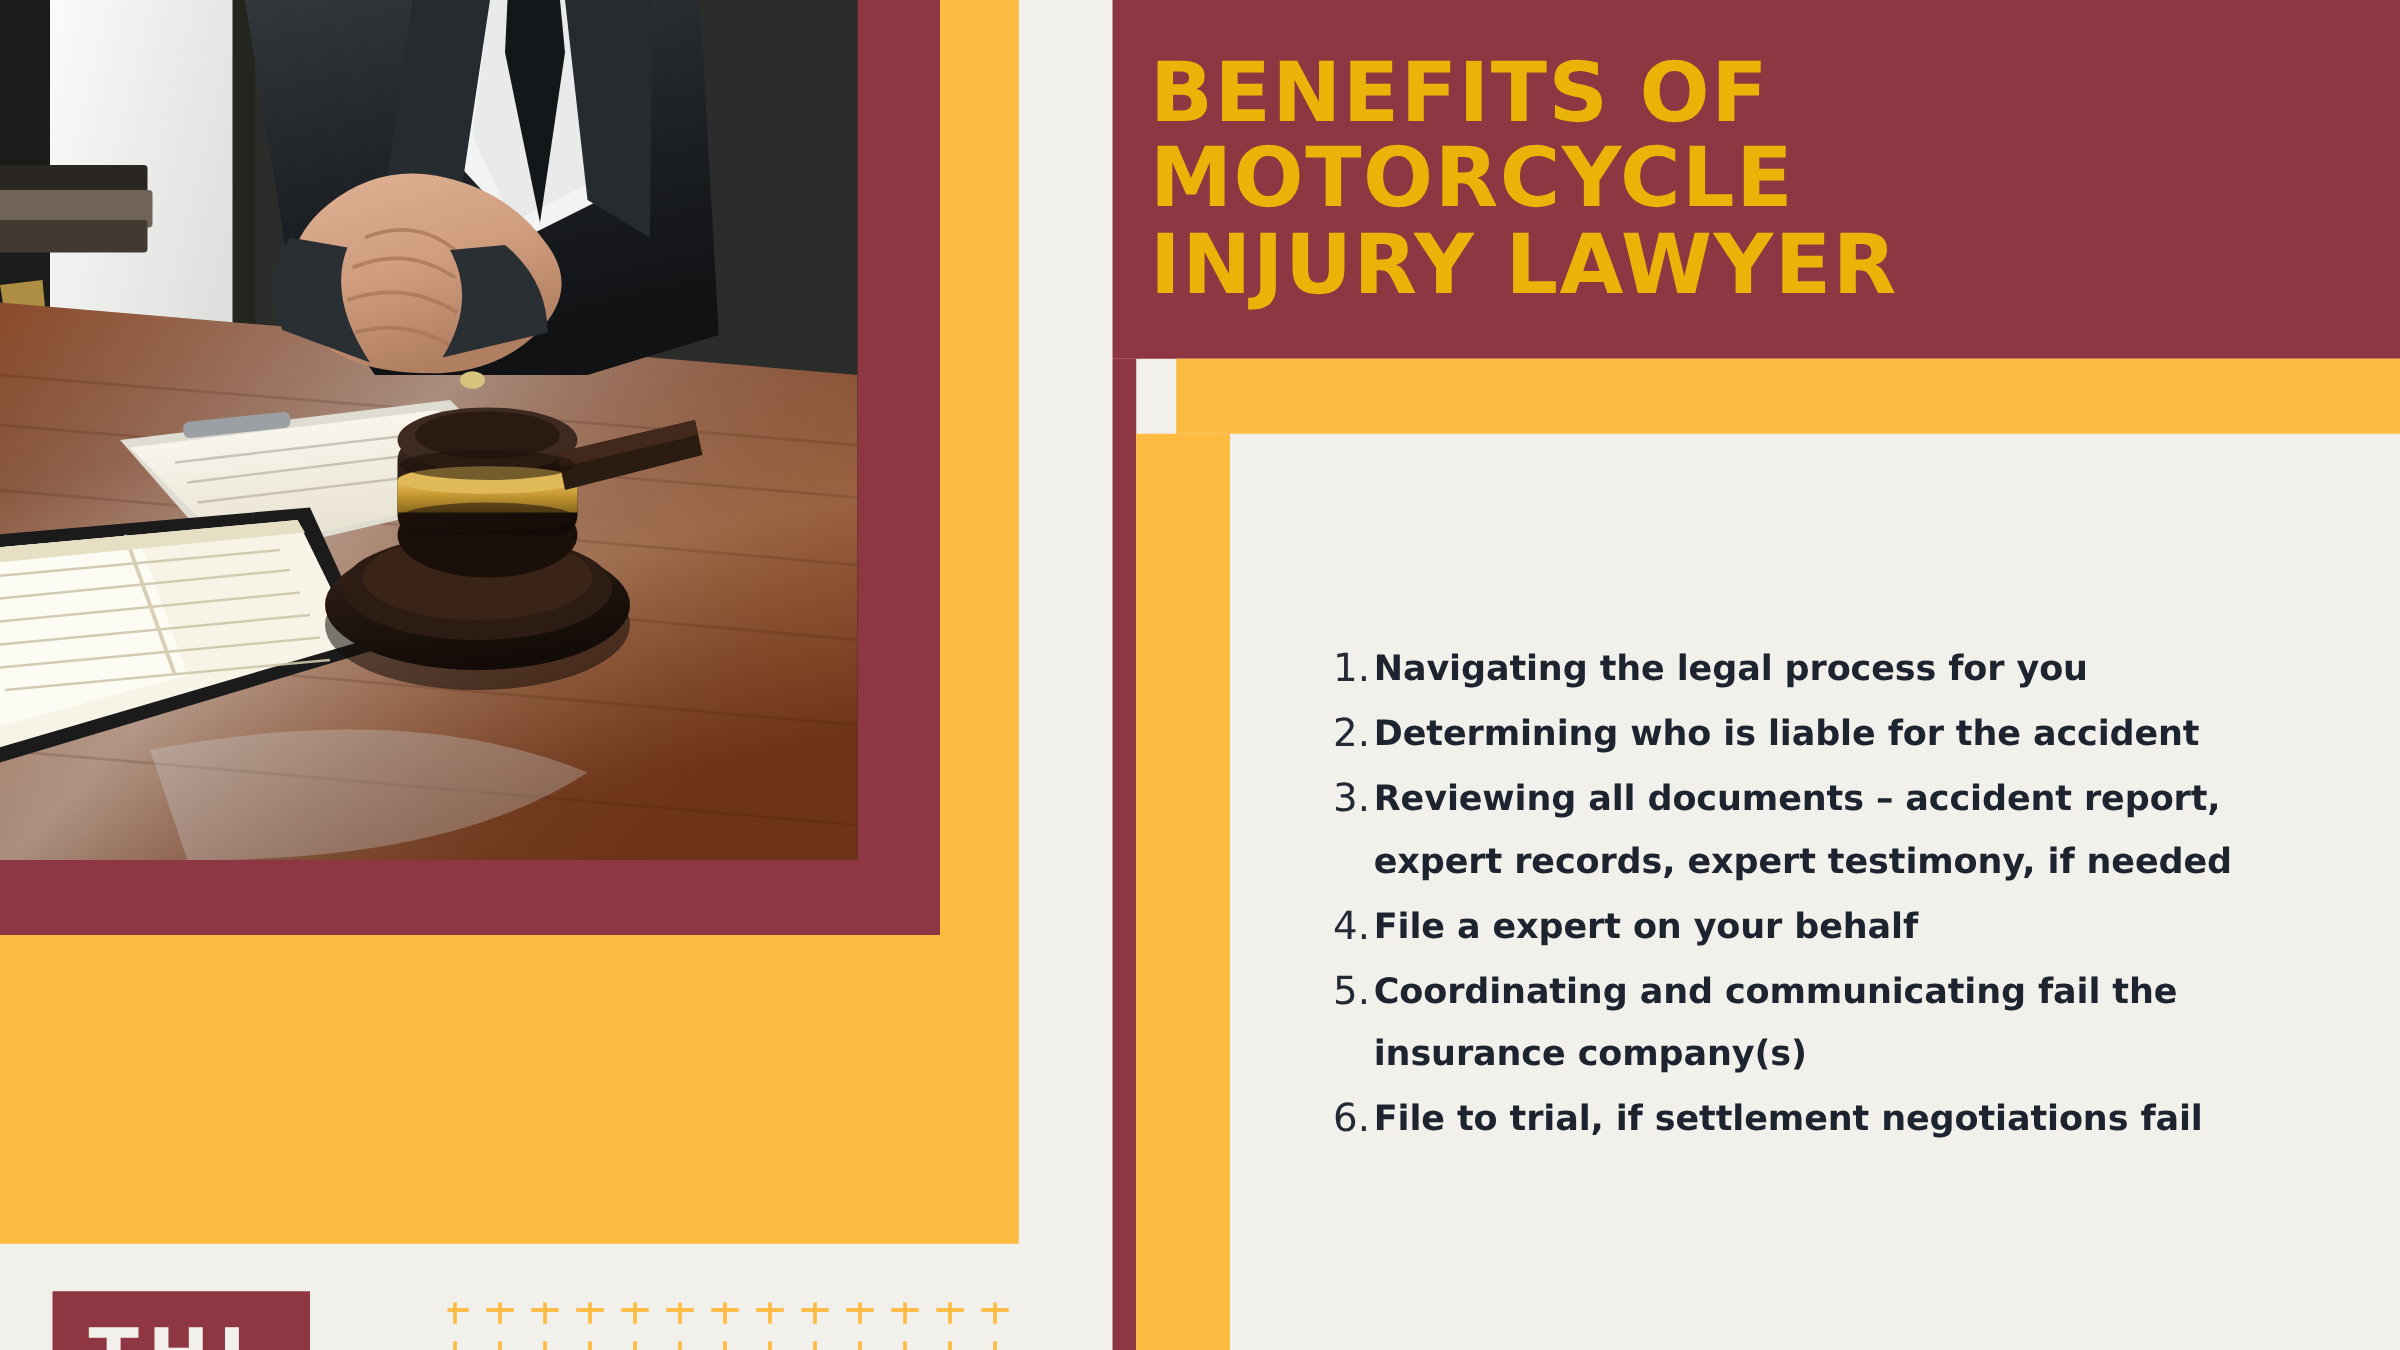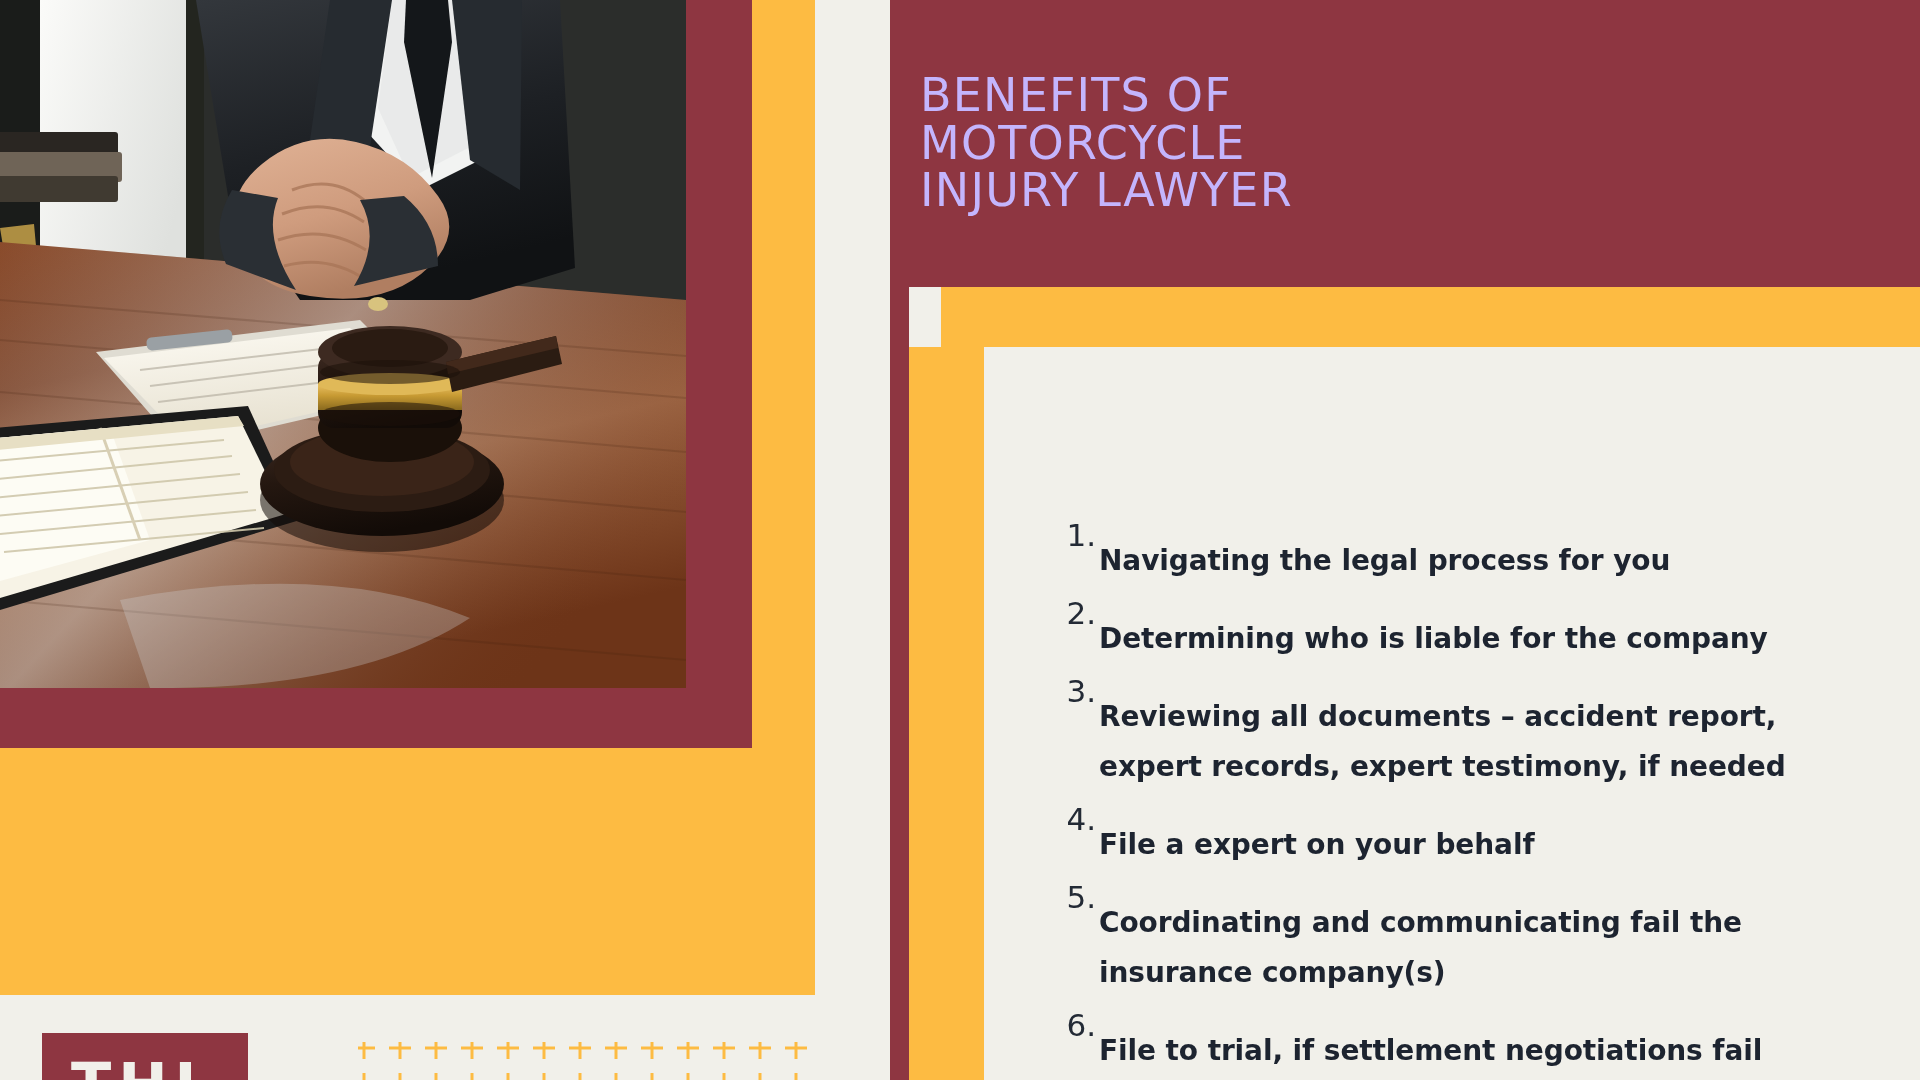--- a/index.html
+++ b/index.html
@@ -56,24 +56,24 @@
   .plus-pattern svg { display:block; }
 
   
   .title-banner {
     position:absolute; left:890px; top:0;
     width:1030px; height:287px;
     background:#8E3641;
     display:flex; align-items:center;
   }
   .title-text {
-    color:#c4b5fd;
+    color:#eab308;
     font-family:"DejaVu Sans", sans-serif;
-    font-weight:normal;
-    font-size:46px;
+    font-weight:bold;
+    font-size:66px;
     line-height:1.04;
     letter-spacing:1.2px;
     padding-left:30px;
     text-transform:uppercase;
     white-space:pre-line;
   }
 
   .title-underbar {
     position:absolute; left:941px; top:287px;
     width:979px; height:60px;
@@ -111,21 +111,20 @@
     padding-right:3px;
   }
   .list-body {
     color:#1D2430;
     font-family:"DejaVu Sans", sans-serif;
     font-weight:bold;
     font-size:28px;
     line-height:50px;
     letter-spacing:-0.1px;
     flex:1 1 auto;
-    margin-top:26px;
   }
 </style>
 </head>
 <body>
 
 <div class="left-block">
 
   <div class="photo-frame-yellow"></div>
   <div class="photo-frame-maroon"></div>
 
@@ -477,21 +476,21 @@
 <div class="strip-maroon"></div>
 <div class="strip-yellow"></div>
 
 <ol class="benefits-list" id="benefits-list">
     <li class="list-item">
       <span class="list-num">1.</span>
       <span class="list-body">Navigating the legal process for you</span>
     </li>
     <li class="list-item">
       <span class="list-num">2.</span>
-      <span class="list-body">Determining who is liable for the company</span>
+      <span class="list-body">Determining who is liable for the accident</span>
     </li>
     <li class="list-item">
       <span class="list-num">3.</span>
       <span class="list-body">Reviewing all documents – accident report, expert records, expert testimony, if needed</span>
     </li>
     <li class="list-item">
       <span class="list-num">4.</span>
       <span class="list-body">File a expert on your behalf</span>
     </li>
     <li class="list-item">

